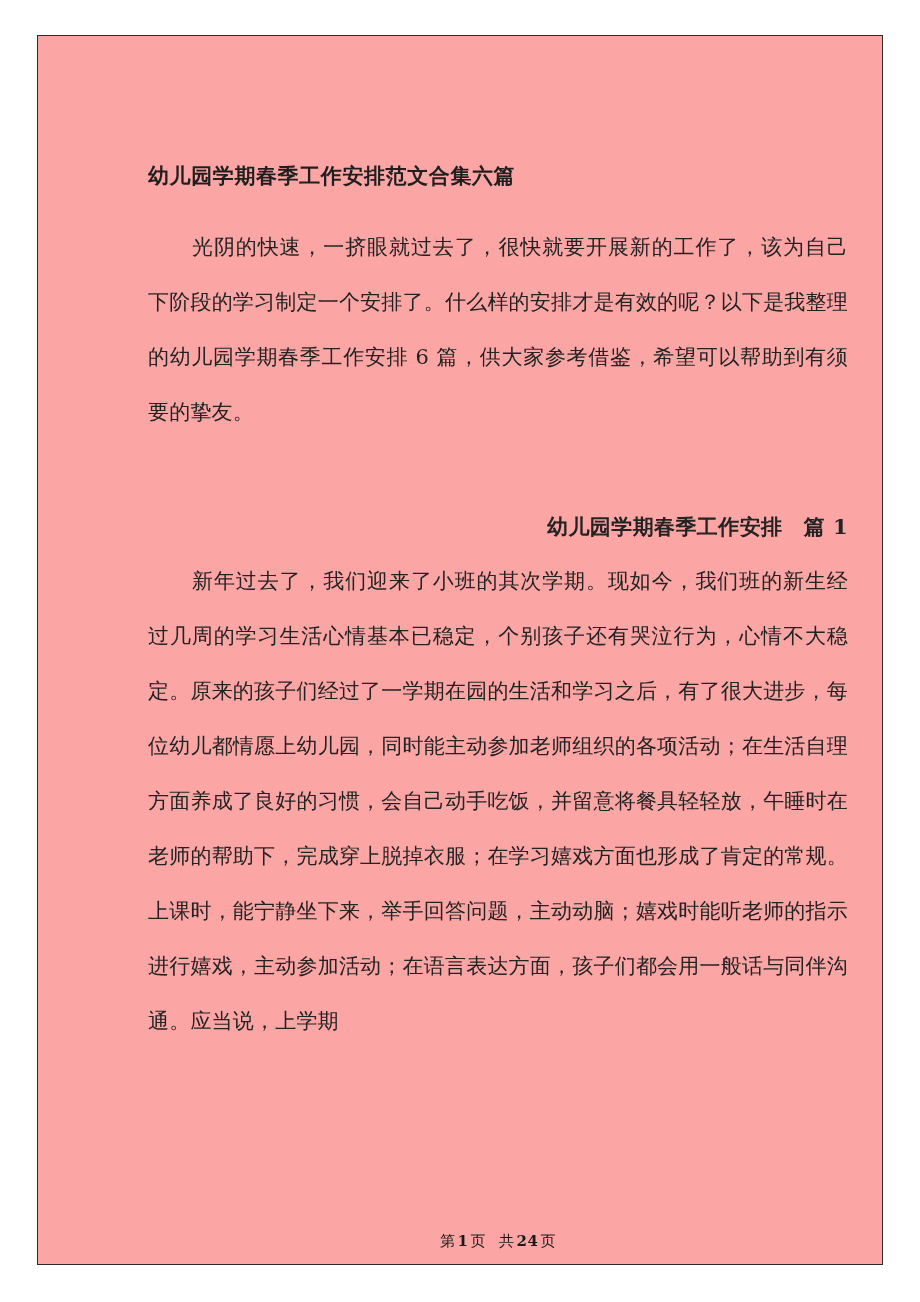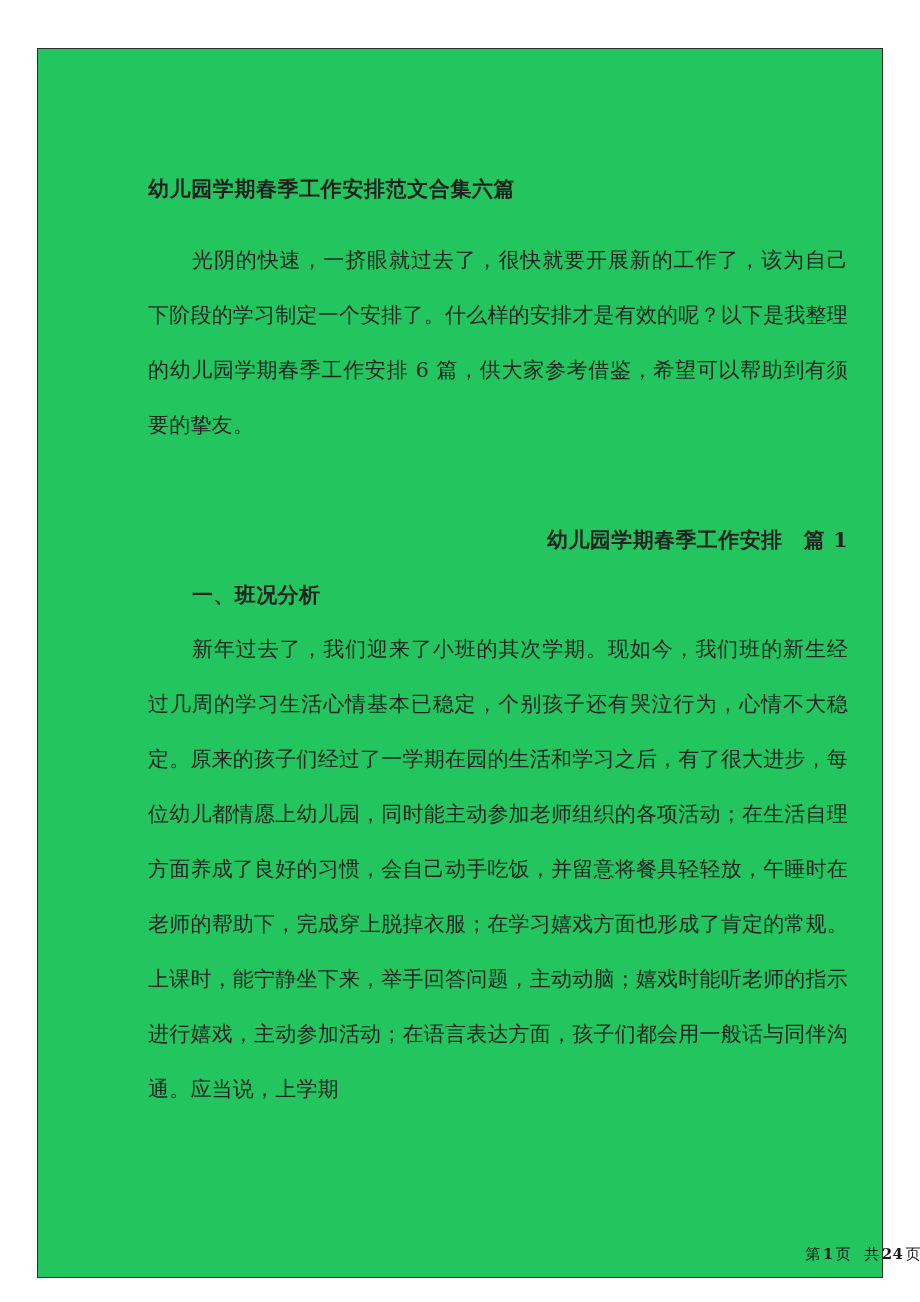--- a/index.html
+++ b/index.html
@@ -16,22 +16,21 @@
   }
 
   .page-frame {
     position: absolute;
     left: 37px;
     top: 35px;
     width: 846px;
     height: 1230px;
     border: 1.4px solid #2b2b2b;
     box-sizing: border-box;
-    background: #22c55e;
-    margin-top: 13px;
+    background: #fca5a5;
   }
 
   .content {
     position: absolute;
     left: 110px;
     top: 125px;
     width: 700px;
     color: #232323;
   }
 
@@ -80,21 +79,21 @@
     text-indent: 44px;
     color: #232323;
     white-space: nowrap;
   }
 
   .footer {
     position: absolute;
     left: 37px;
     top: 1196px;
     width: 846px;
-    text-align: right;
+    text-align: center;
     font-size: 15px;
     color: #1a1a1a;
     letter-spacing: 0.5px;
   }
   .footer .num {
     font-weight: bold;
     padding: 0 2px;
   }
   .footer .gap {
     display: inline-block;
@@ -112,21 +111,20 @@
 
     <div class="spacer-intro"></div>
 
     <p class="para indent">光阴的快速，一挤眼就过去了，很快就要开展新的工作了，该为自己下阶段的学习制定一个安排了。什么样的安排才是有效的呢？以下是我整理的幼儿园学期春季工作安排 6 篇，供大家参考借鉴，希望可以帮助到有须要的挚友。</p>
 
     <div class="spacer-blank-line"></div>
     <div class="spacer-small"></div>
 
     <h2 class="section-heading">幼儿园学期春季工作安排　篇 1</h2>
 
-    <h3 class="sub-heading">一、班况分析</h3>
 
     <p class="para indent">新年过去了，我们迎来了小班的其次学期。现如今，我们班的新生经过几周的学习生活心情基本已稳定，个别孩子还有哭泣行为，心情不大稳定。原来的孩子们经过了一学期在园的生活和学习之后，有了很大进步，每位幼儿都情愿上幼儿园，同时能主动参加老师组织的各项活动；在生活自理方面养成了良好的习惯，会自己动手吃饭，并留意将餐具轻轻放，午睡时在老师的帮助下，完成穿上脱掉衣服；在学习嬉戏方面也形成了肯定的常规。上课时，能宁静坐下来，举手回答问题，主动动脑；嬉戏时能听老师的指示进行嬉戏，主动参加活动；在语言表达方面，孩子们都会用一般话与同伴沟通。应当说，上学期</p>
 
   </div>
 
   <div class="footer">
     <span>第</span><span class="num">1</span><span>页</span><span class="gap"></span><span>共</span><span class="num">24</span><span>页</span>
   </div>
 
 </div>

